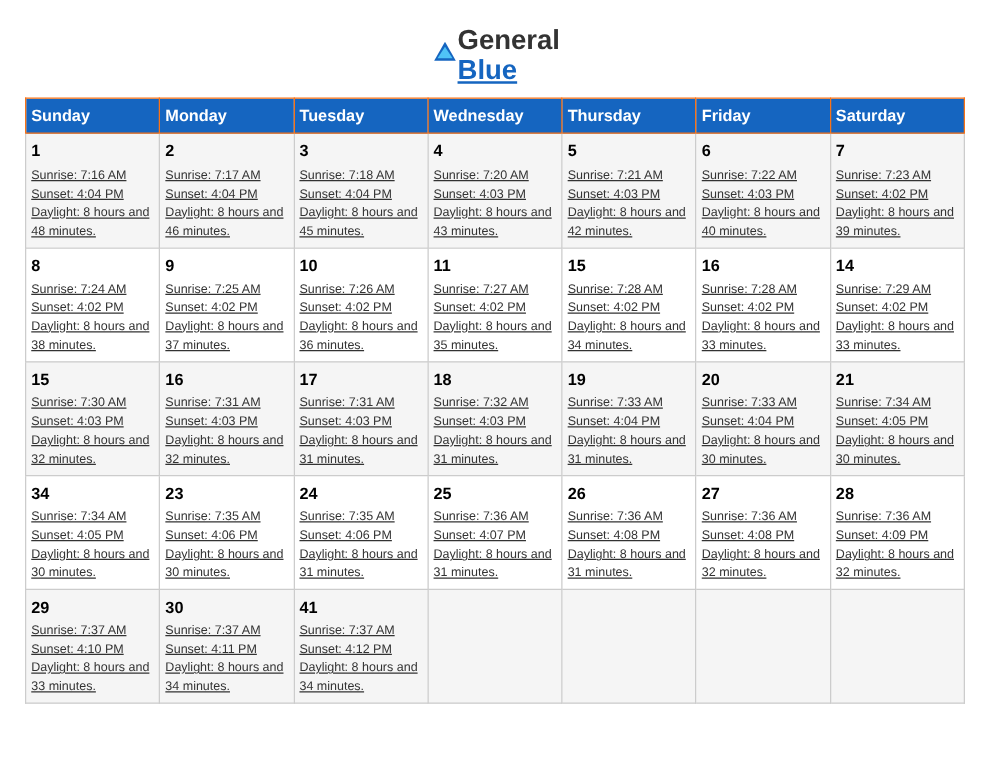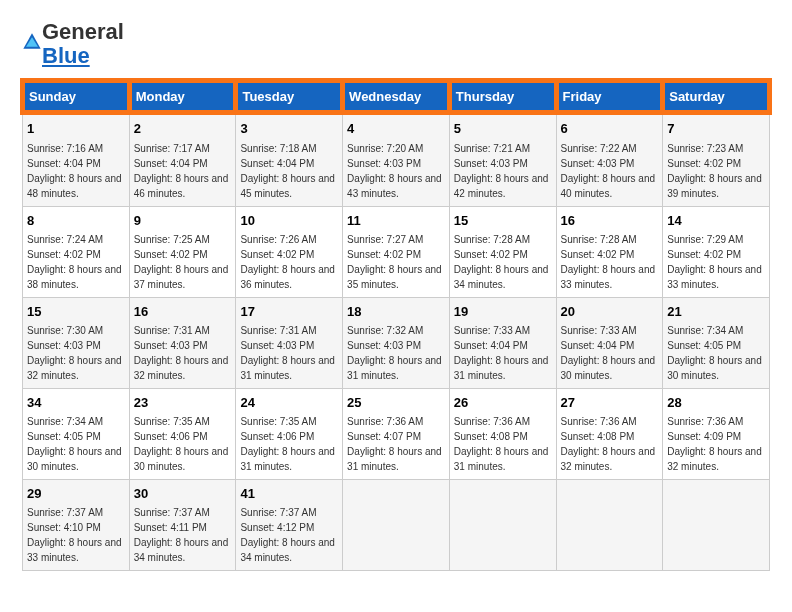--- a/index.html
+++ b/index.html
@@ -5,21 +5,21 @@
     * { box-sizing: border-box; margin: 0; padding: 0; }
     body {
       font-family: Arial, sans-serif;
       background: #fff;
       width: 792px;
       min-height: 612px;
       padding: 20px;
     }
     .header-area {
       display: flex;
-      justify-content: space-between;
+      justify-content: center;
       align-items: flex-start;
       margin-bottom: 10px;
     }
     .logo {
       display: flex;
       align-items: center;
     }
     .logo-text {
       font-size: 22px;
       font-weight: bold;
@@ -49,21 +49,21 @@
       border-collapse: collapse;
       font-size: 10.5px;
     }
     .calendar thead th {
       background-color: #1565c0;
       color: #fff;
       padding: 6px 4px;
       text-align: left;
       font-size: 13px;
       font-weight: bold;
-      border: 5px solid #f97316;
+      border: 1px solid #f97316;
       margin-top: 16px;
     }
     .calendar tbody td {
       vertical-align: top;
       padding: 5px 4px;
       border: 1px solid #ccc;
       width: calc(100% / 7);
       min-height: 80px;
       line-height: 1.4;
     }
@@ -76,20 +76,21 @@
     .day-number {
       font-size: 13px;
       font-weight: bold;
       display: block;
       margin-bottom: 2px;
     }
     .day-info {
       color: #333;
       font-size: 10px;
       line-height: 1.5;
+      text-decoration: underline;
     }
     .empty-cell {
       background-color: inherit;
     }
   </style>
 </head>
 <body>
 
 <div class="header-area">
   <div class="logo">

